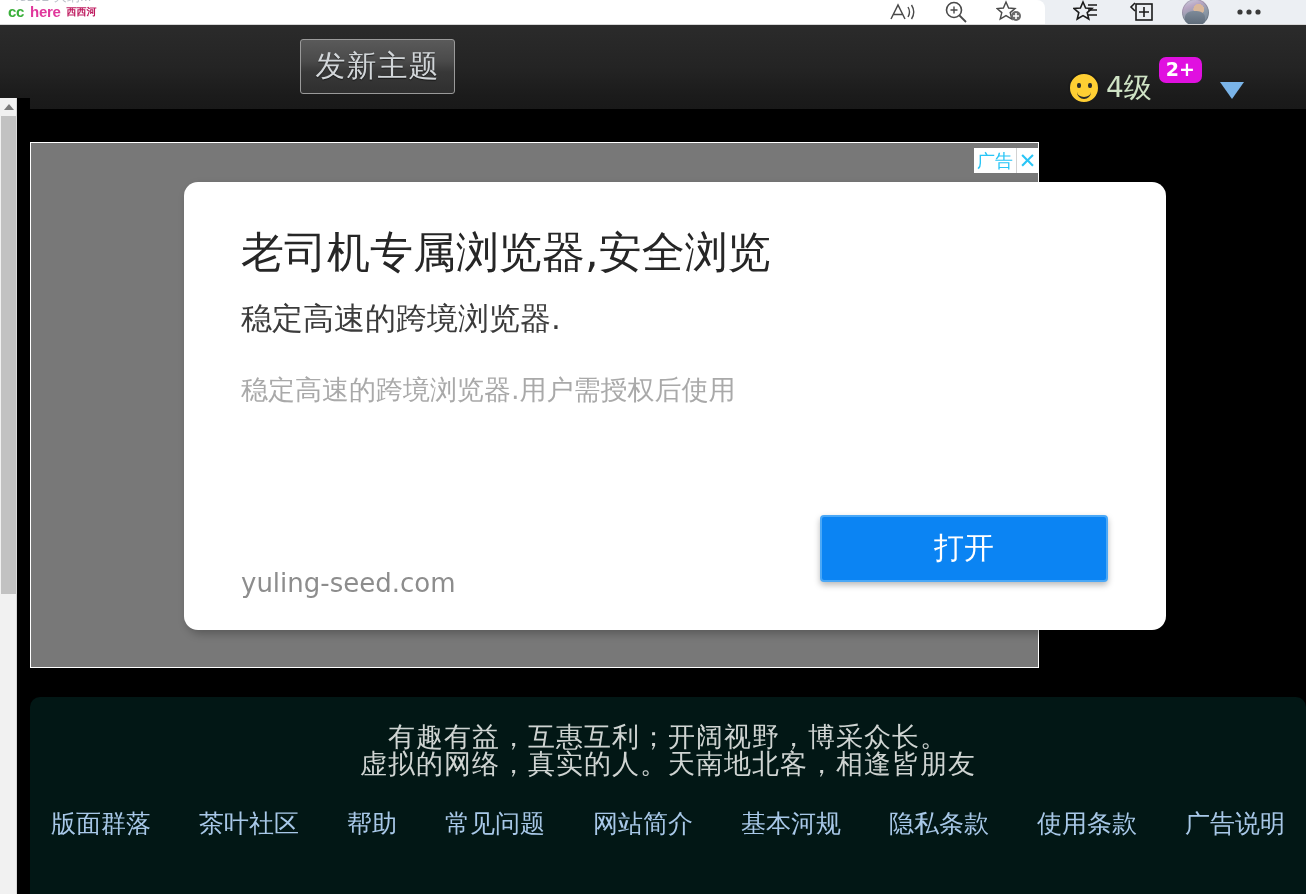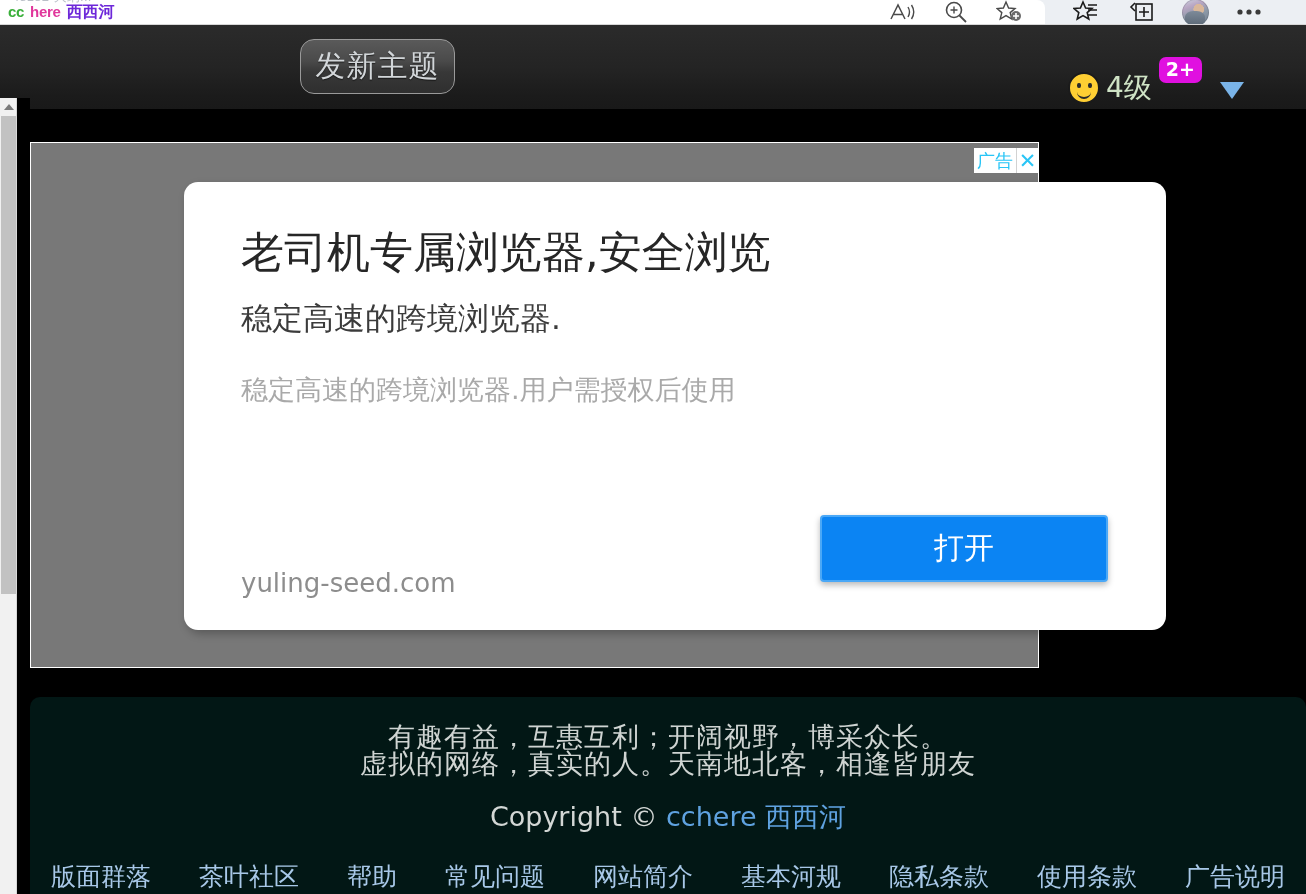--- a/index.html
+++ b/index.html
@@ -20,21 +20,21 @@
     background: #ffffff;
     border-top-right-radius: 8px;
   }
   .tab-title {
     position: absolute; left: 8px; top: 0px; height: 24px;
     line-height: 22px; font-size: 15px; white-space: nowrap;
     display: flex; align-items: center; gap: 6px;
   }
   .cc-cc { color: #3aaf3a; font-weight: 700; letter-spacing: -0.3px; }
   .cc-here { color: #e0379b; font-weight: 700; letter-spacing: -0.3px; }
-  .cc-cn { color: #6d28d9; font-weight: 700; font-size: 16px; }
+  .cc-cn { color: #be185d; font-weight: 700; font-size: 10px; }
   .tab-ghost {
     position: absolute; left: 12px; top: -12px;
     font-size: 13px; color: #b9bfc7; white-space: nowrap;
     letter-spacing: 0.2px;
   }
   .chrome-icons {
     position: absolute; top: 0; height: 24px;
     display: flex; align-items: center; gap: 0px;
   }
   .ci {
@@ -59,21 +59,21 @@
 
   
   .nav-bar {
     position: absolute; left: 0; top: 24px; width: 1306px; height: 85px;
     background: linear-gradient(180deg, #2b2b2b 0%, #242424 50%, #1b1b1b 85%, #191919 100%);
     border-top: 1px solid #d7d7d7;
   }
   .new-topic-btn {
     position: absolute; left: 300px; top: 14px;
     width: 155px; height: 55px;
-    border-radius: 14px;
+    border-radius: 3px;
     background: linear-gradient(180deg, #5a5a5a 0%, #4a4a4a 40%, #383838 60%, #2f2f2f 100%);
     border: 1px solid #9a9a9a;
     display: flex; align-items: center; justify-content: center;
     color: #d2d6d9; font-size: 30px; letter-spacing: 1px;
     font-family: "DejaVu Sans", sans-serif;
     text-shadow: 0 1px 1px rgba(0,0,0,.6);
     cursor: pointer;
   }
   .user-area {
     position: absolute; right: 62px; top: 44px;
@@ -317,24 +317,20 @@
     <div class="ad-subtitle">稳定高速的跨境浏览器.</div>
     <div class="ad-desc">稳定高速的跨境浏览器.用户需授权后使用</div>
     <div class="ad-domain">yuling-seed.com</div>
     <div class="ad-cta">打开</div>
   </div>
 </div>
 
 <div class="footer">
   <div class="f-slogan one">有趣有益，互惠互利；开阔视野，博采众长。</div>
   <div class="f-slogan two">虚拟的网络，真实的人。天南地北客，相逢皆朋友</div>
-  <div class="f-copy">
-    <span>Copyright ©</span>
-    <a>cchere 西西河</a>
-  </div>
   <div class="f-links">
     <a>版面群落</a>
     <a>茶叶社区</a>
     <a>帮助</a>
     <a>常见问题</a>
     <a>网站简介</a>
     <a>基本河规</a>
     <a>隐私条款</a>
     <a>使用条款</a>
     <a>广告说明</a>

